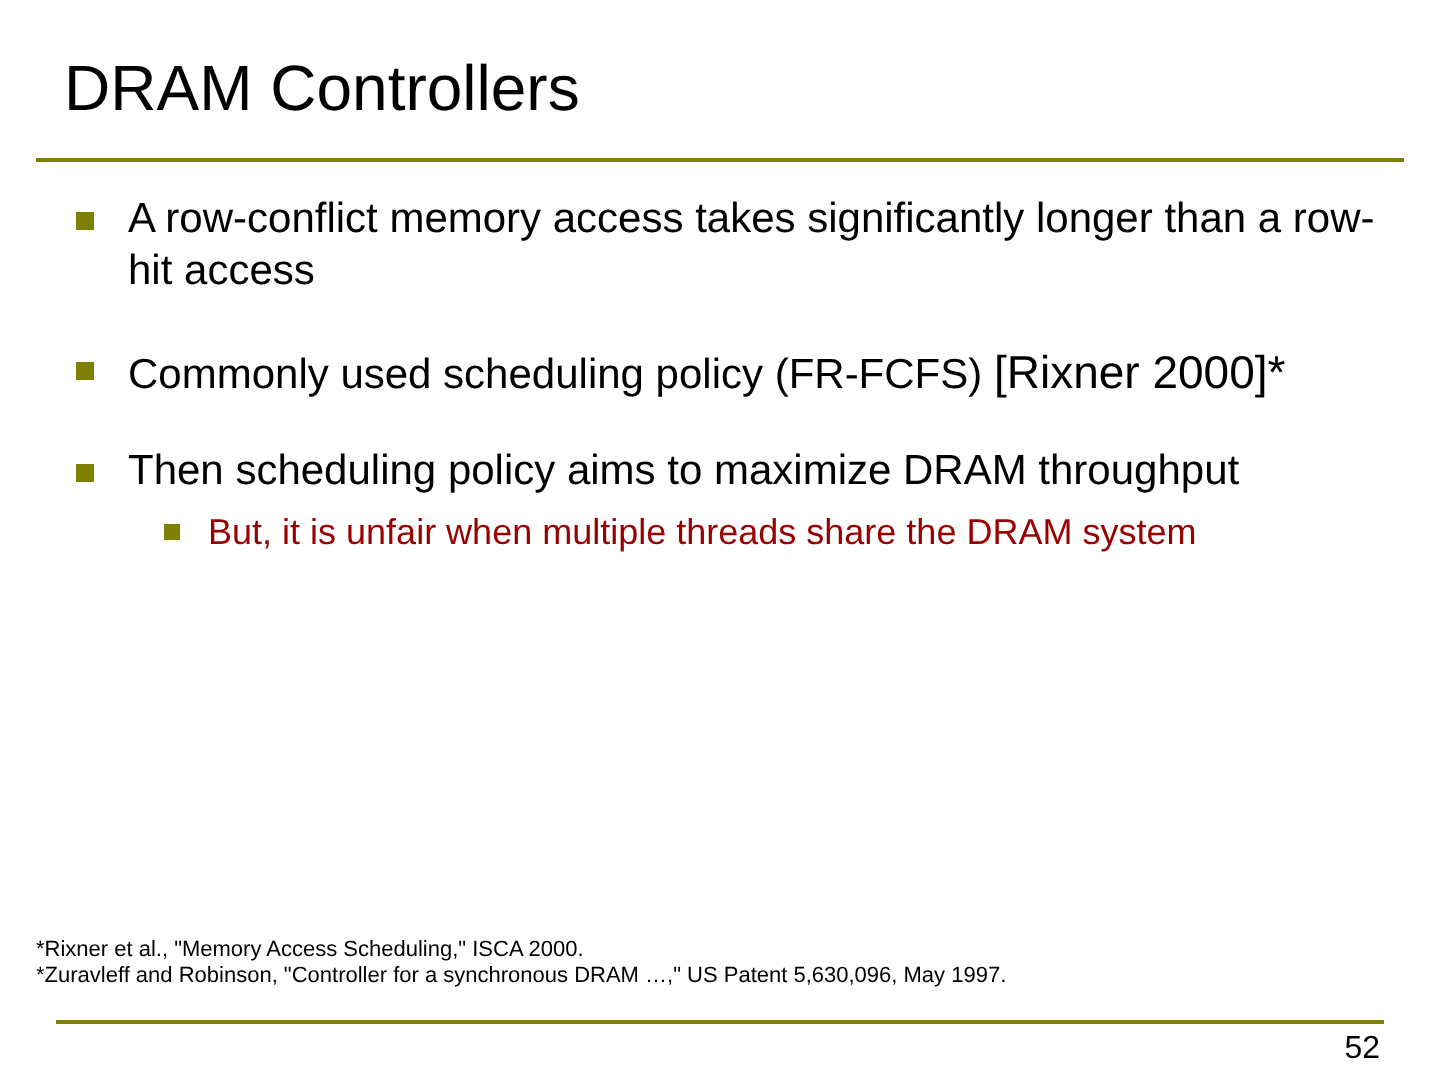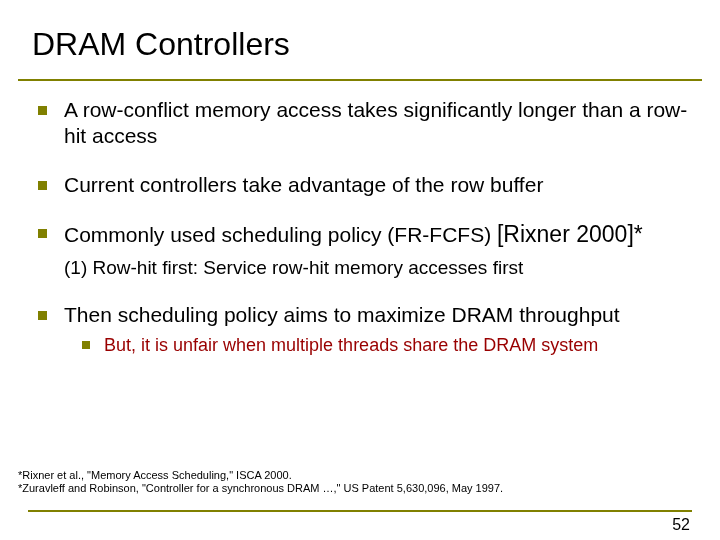--- a/index.html
+++ b/index.html
@@ -130,28 +130,24 @@
   </div>
   <hr class="hr-main">
 
   <div class="body">
     <ul class="lvl1">
 
       <li>
         <span>A row-conflict memory access takes significantly longer than a row-hit access</span>
       </li>
 
-      <li>
-        <span>Current controllers take advantage of the row buffer</span>
-      </li>
 
       <li>
         <span>Commonly used scheduling policy (FR-FCFS) </span><span class="cite">[Rixner 2000]*</span>
         <div class="sub">
-          <div class="sub-line">(1) Row-hit first: Service row-hit memory accesses first</div>
         </div>
       </li>
 
       <li>
         <span>Then scheduling policy aims to maximize DRAM throughput</span>
         <ul class="sub-sq">
           <li>
             <span class="red">But, </span><span class="red">it is unfair when multiple threads share the DRAM system</span>
           </li>
         </ul>

